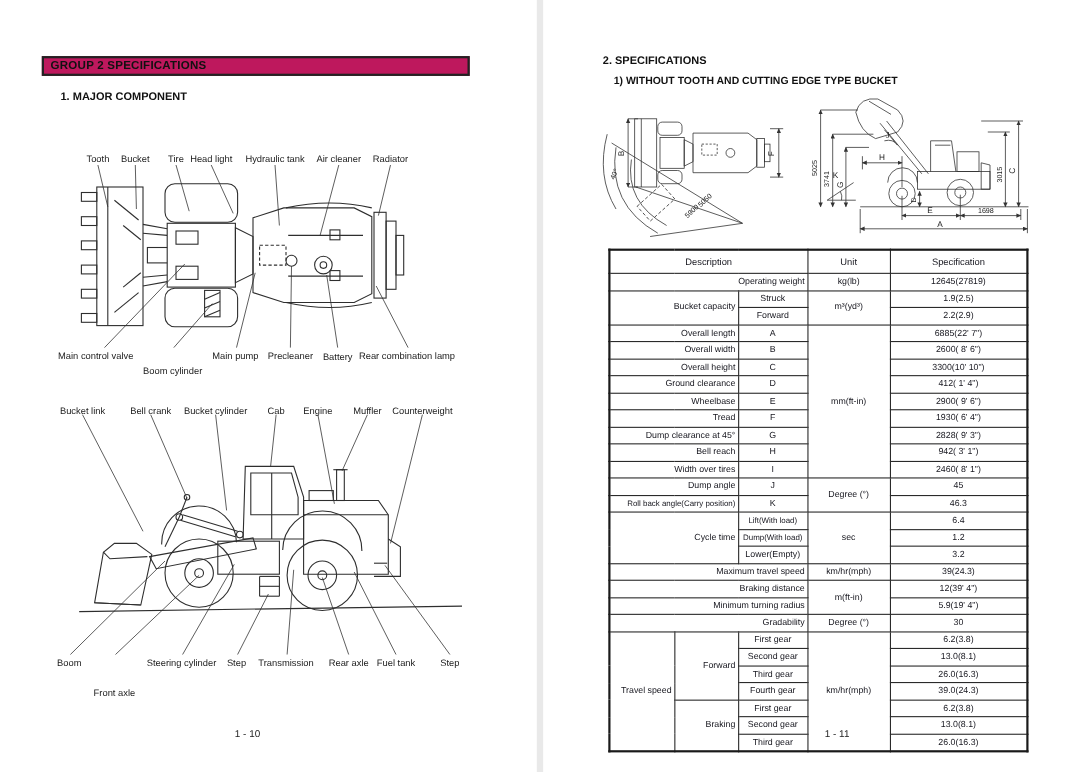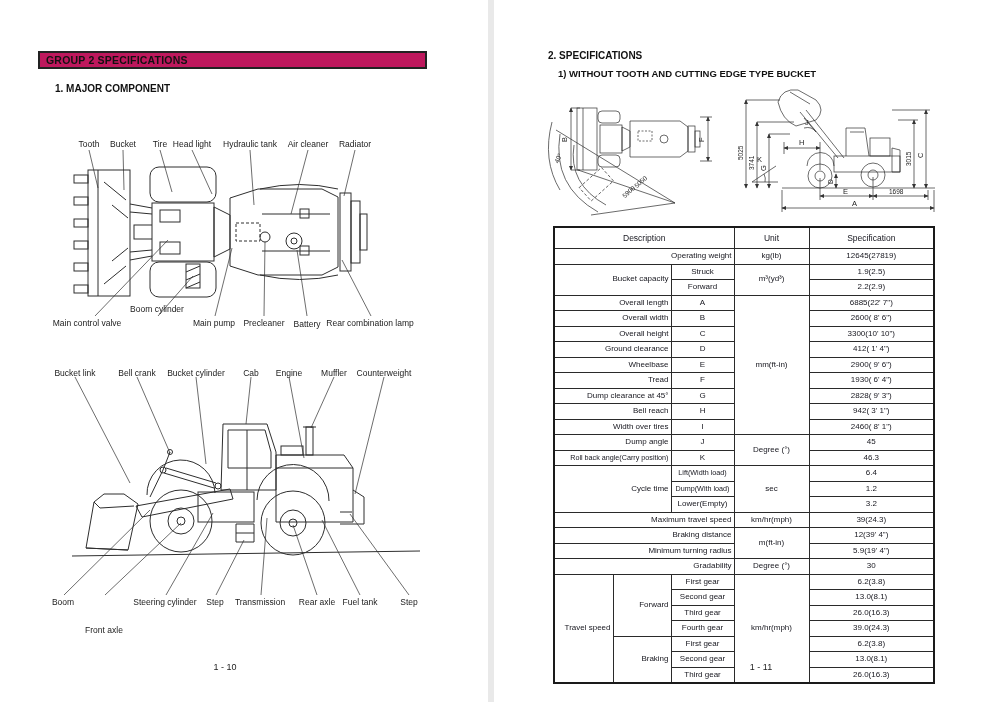--- a/index.html
+++ b/index.html
@@ -163,21 +163,21 @@
   </svg>
 
   <span class="lbl" style="left:89px;top:139px">Tooth</span>
   <span class="lbl" style="left:123px;top:139px">Bucket</span>
   <span class="lbl" style="left:160px;top:139px">Tire</span>
   <span class="lbl" style="left:192px;top:139px">Head light</span>
   <span class="lbl" style="left:250px;top:139px">Hydraulic tank</span>
   <span class="lbl" style="left:308px;top:139px">Air cleaner</span>
   <span class="lbl" style="left:355px;top:139px">Radiator</span>
   <span class="lbl" style="left:87px;top:318px">Main control valve</span>
-  <span class="lbl" style="left:157px;top:304px">Boom cylinder</span>
+  <span class="lbl" style="left:157px;top:332px">Boom cylinder</span>
   <span class="lbl" style="left:214px;top:318px">Main pump</span>
   <span class="lbl" style="left:264px;top:318px">Precleaner</span>
   <span class="lbl" style="left:307px;top:319px">Battery</span>
   <span class="lbl" style="left:370px;top:318px">Rear combination lamp</span>
 
   <span class="lbl" style="left:75px;top:368px">Bucket link</span>
   <span class="lbl" style="left:137px;top:368px">Bell crank</span>
   <span class="lbl" style="left:196px;top:368px">Bucket cylinder</span>
   <span class="lbl" style="left:251px;top:368px">Cab</span>
   <span class="lbl" style="left:289px;top:368px">Engine</span>
@@ -387,21 +387,21 @@
           <td rowspan="2">Degree (°)</td>
           <td>45</td>
         </tr>
         <tr>
           <td colspan="2" class="left tight">Roll back angle(Carry position)</td>
           <td>K</td>
           <td>46.3</td>
         </tr>
         <tr>
           <td colspan="2" rowspan="3" class="left">Cycle time</td>
-          <td class="tight">Lift(Width load)</td>
+          <td class="tight">Lift(With load)</td>
           <td rowspan="3">sec</td>
           <td>6.4</td>
         </tr>
         <tr>
           <td class="tight">Dump(With load)</td>
           <td>1.2</td>
         </tr>
         <tr>
           <td>Lower(Empty)</td>
           <td>3.2</td>

